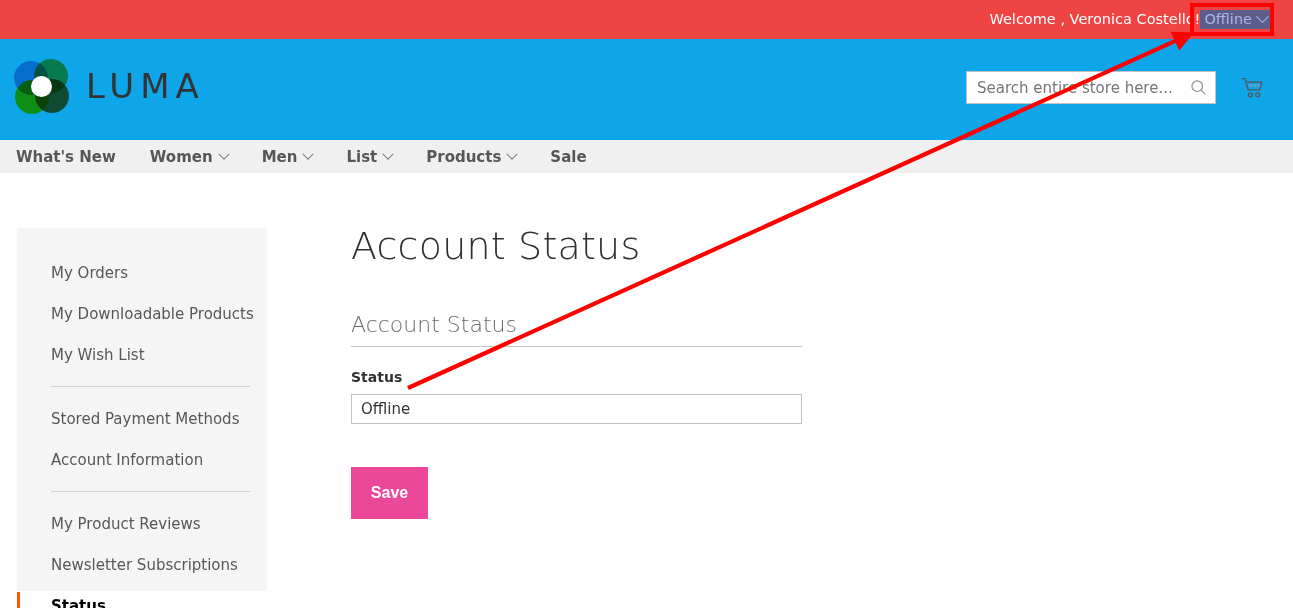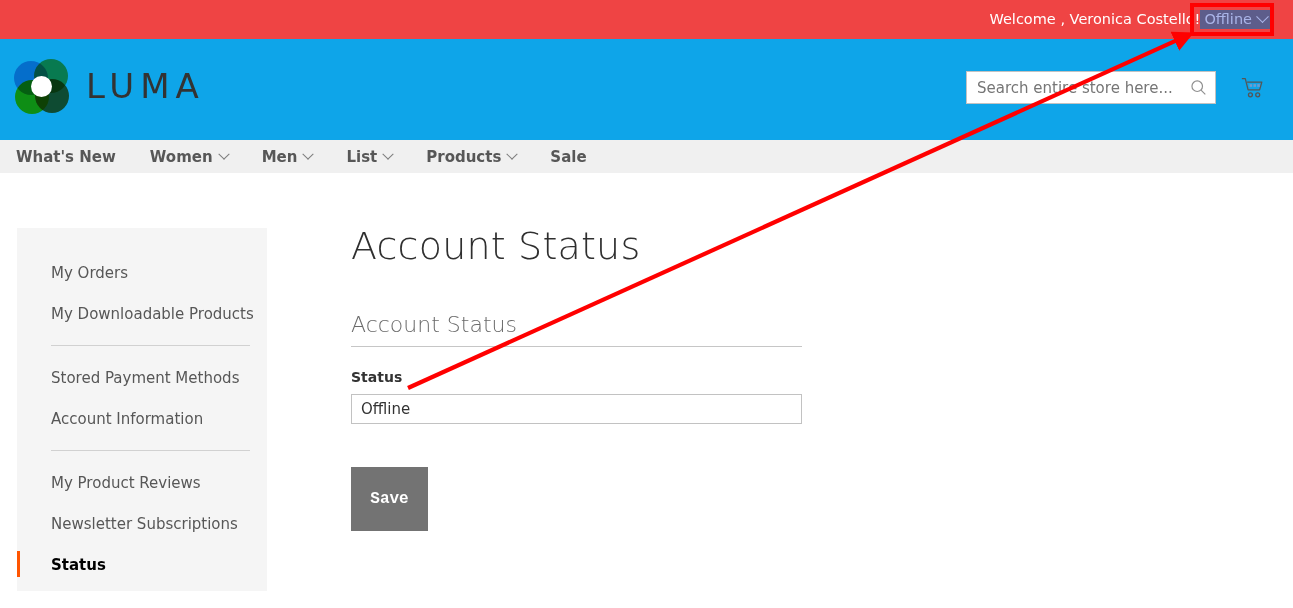--- a/index.html
+++ b/index.html
@@ -243,28 +243,28 @@
     border: 1px solid #c2c2c2;
     background: #ffffff;
     padding: 0 9px;
     font-size: 15px;
     color: #333333;
     font-family: "DejaVu Sans", "Liberation Sans", sans-serif;
     outline: none;
   }
   .save-btn {
     margin-top: 43px;
-    width: 77px; height: 64px;
-    background: #737373;
+    width: 77px; height: 52px;
+    background: #ec4899;
     border: 0;
     color: #ffffff;
     font-size: 16px;
     font-weight: bold;
     cursor: pointer;
-    font-family: Liberation Mono, monospace;
+    font-family: Liberation Sans, sans-serif;
   }
 
   
   .arrow-layer {
     position: absolute;
     left: 0; top: 0;
     width: 1293px; height: 608px;
     pointer-events: none;
   }
 </style>
@@ -340,20 +340,23 @@
   </span>
 </nav>
 
 <aside class="sidebar">
   <div class="side-item">
     <span>My Orders</span>
   </div>
   <div class="side-item">
     <span>My Downloadable Products</span>
   </div>
+  <div class="side-item">
+    <span>My Wish List</span>
+  </div>
 
   <div class="side-sep"></div>
 
   <div class="side-item">
     <span>Stored Payment Methods</span>
   </div>
   <div class="side-item">
     <span>Account Information</span>
   </div>
 

